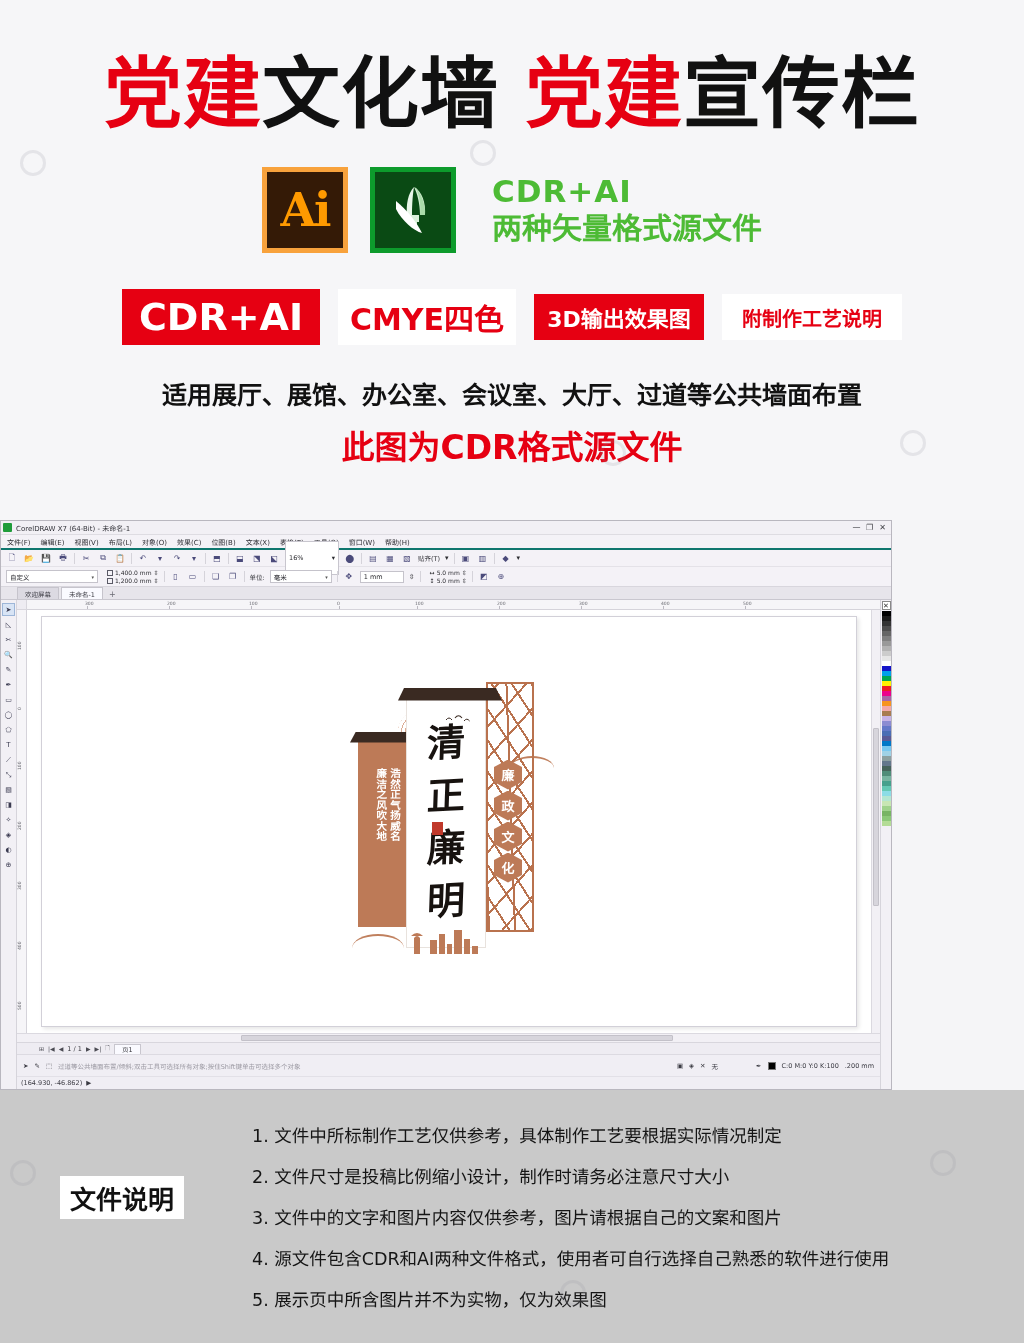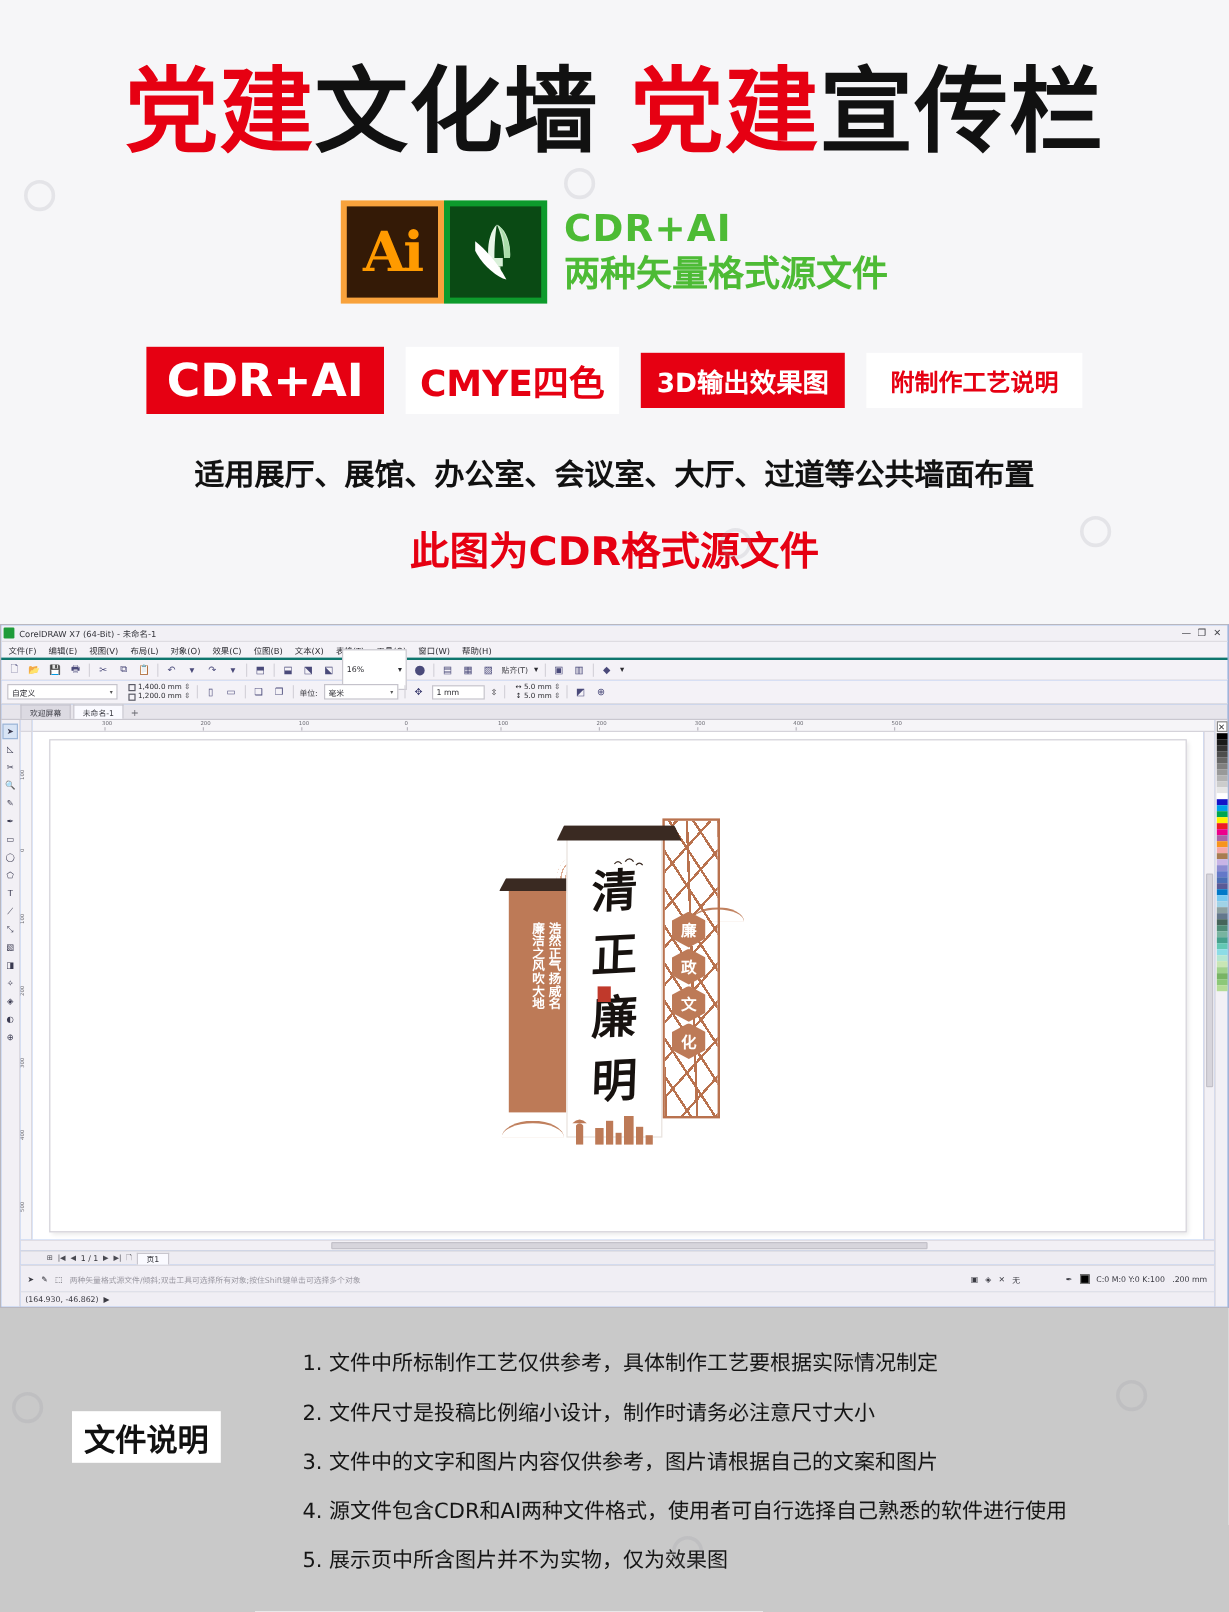--- a/index.html
+++ b/index.html
@@ -27,21 +27,21 @@
     line-height:1;
     white-space:nowrap;
     font-family:"DejaVu Sans","Liberation Sans",sans-serif;
   }
   .tr { color:#e60012; }
   .tk { color:#111; }
   .tgap { display:inline-block; width:26px; }
 
   .logos-row {
     display:flex; align-items:center; justify-content:center;
-    margin-top:34px;
+    gap:22px; margin-top:34px;
   }
   .ai-icon {
     width:86px; height:86px;
     background:#f8a23c;
     padding:5px;
     display:flex;
   }
   .ai-icon-inner {
     flex:1; background:#341a06;
     display:flex; align-items:center; justify-content:center;
@@ -84,42 +84,42 @@
   .b3 { width:170px; height:46px; font-size:22px; }
   .b4 { width:180px; height:46px; font-size:20px; }
 
   .applies {
     text-align:center; margin-top:30px;
     font-size:25px; color:#111; font-weight:bold;
     font-family:"DejaVu Sans","Liberation Sans",sans-serif;
     white-space:nowrap;
   }
   .cdr-note {
-    text-align:center; margin-top:22px;
+    text-align:center; margin-top:10px;
     font-size:33px; color:#e60012; font-weight:bold;
     font-family:"DejaVu Sans","Liberation Sans",sans-serif;
     white-space:nowrap;
   }
 
   
   .wm {
     position:absolute; color:rgba(150,150,160,.16);
     font-size:13px; pointer-events:none; user-select:none;
     display:flex; align-items:center; gap:4px;
   }
   .wm .ring {
     width:26px; height:26px; border-radius:50%;
     border:3px solid rgba(150,150,160,.18);
   }
 
   
   .cdrwin {
     position:absolute; left:0; top:520px;
-    width:1024px; height:570px;
-    background:#3b82f6;
+    width:892px; height:570px;
+    background:#14532d;
     border:1px solid #b9b7bf;
     font-size:7px;
     color:#2b2b30;
     font-family:"DejaVu Sans","Liberation Sans",sans-serif;
   }
   .titlebar {
     height:14px; background:#f2f0f5;
     display:flex; align-items:center;
     border-bottom:1px solid #dedce2;
     padding:0 2px;
@@ -715,21 +715,21 @@
         <span class="pnbtn">▶</span>
         <span class="pnbtn">▶|</span>
         <span class="pnbtn">🗋</span>
         <div class="pagetab">页1</div>
       </div>
 
       <div class="statusbar">
         <span>➤</span>
         <span>✎</span>
         <span>⬚</span>
-        <span class="hint">两种矢量格式源文件/倾斜;双击工具可选择所有对象;按住Shift键单击可选择多个对象</span>
+        <span class="hint">过道等公共墙面布置/倾斜;双击工具可选择所有对象;按住Shift键单击可选择多个对象</span>
         <span>▣</span>
         <span>◈</span>
         <span>✕</span>
         <span>无</span>
         <span style="width:26px;"></span>
         <span>✒</span>
         <span class="swatch-black"></span>
         <span>C:0 M:0 Y:0 K:100</span>
         <span>.200 mm</span>
       </div>

